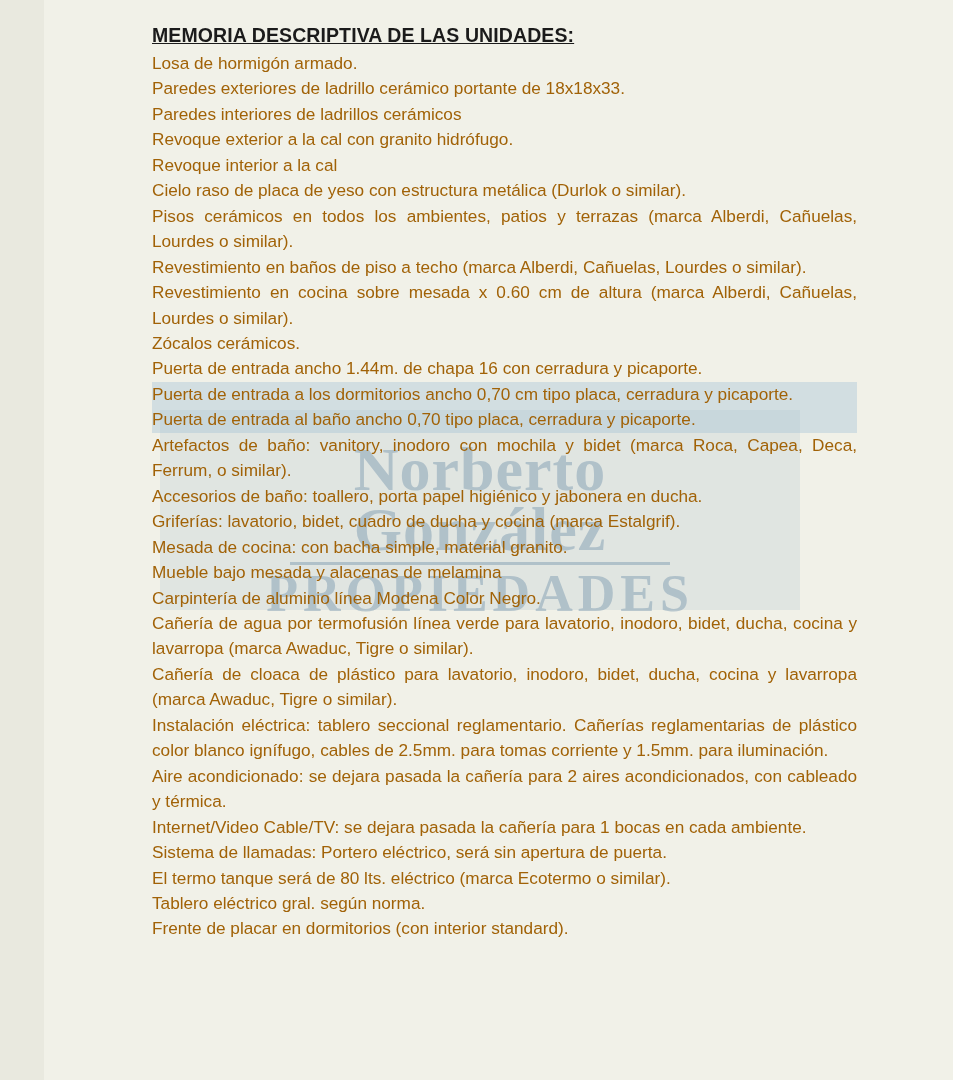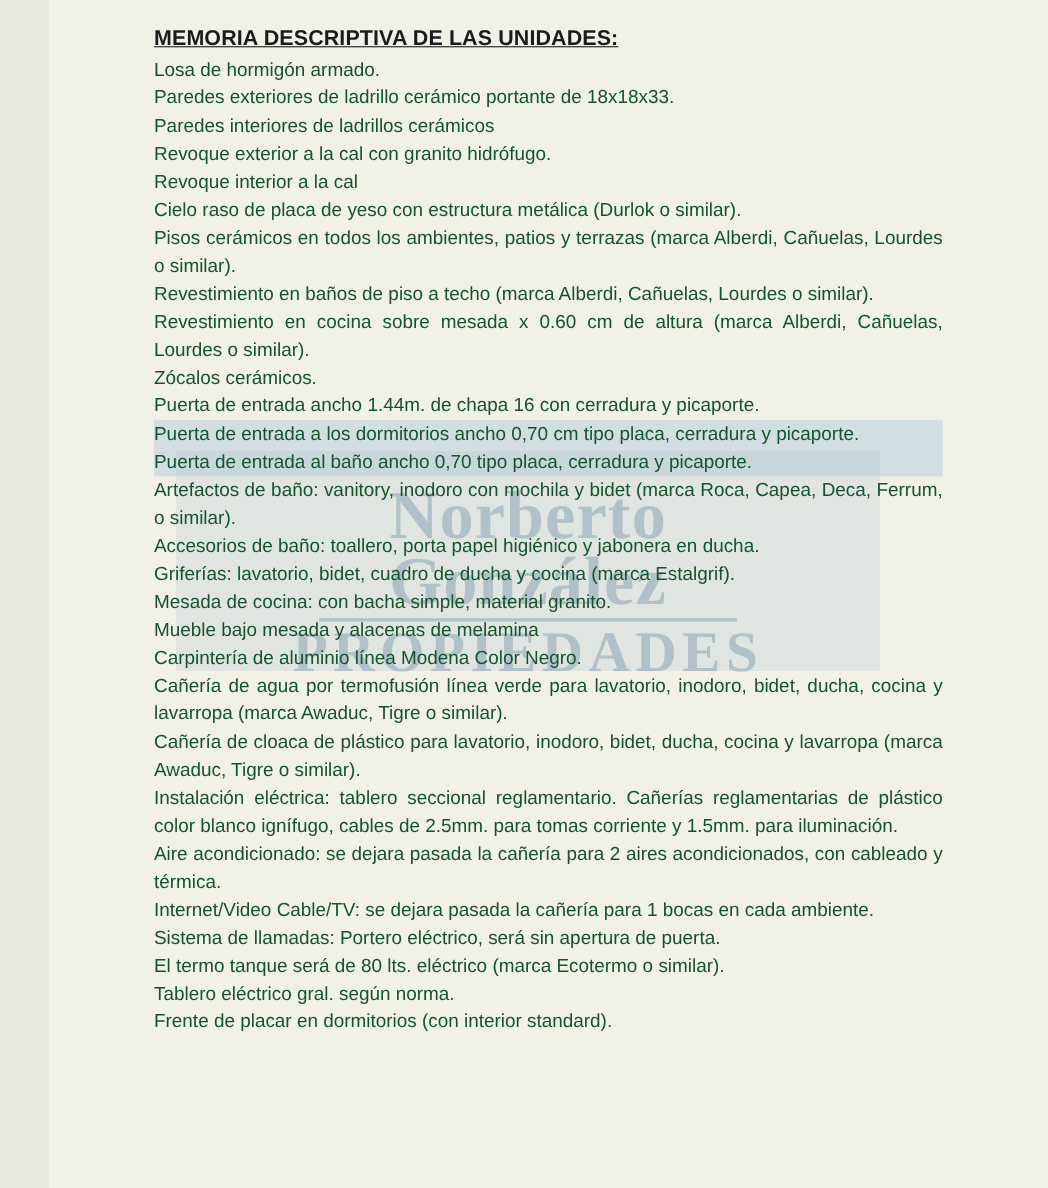--- a/index.html
+++ b/index.html
@@ -84,33 +84,34 @@
     left: 150px;
     top: 142px;
     width: 380px;
     height: 3px;
     background: rgba(118, 148, 172, 0.45);
   }
   .content {
     position: relative;
     z-index: 2;
     padding: 24px 96px 0 140px;
+    margin-left: 12px;
   }
   h1.doc-title {
     font-size: 19.5px;
     font-weight: bold;
     color: #1b1b1b;
     margin: 0 0 4px 0;
     text-decoration: underline;
     letter-spacing: 0.1px;
     font-family: "Liberation Sans", sans-serif;
   }
   .para {
     font-size: 17.2px;
-    color: #14532d;
+    color: #a16207;
     line-height: 1.48;
     margin: 0;
     text-align: justify;
     text-justify: inter-word;
     font-family: "Liberation Sans", sans-serif;
   }
   .highlight-a {
     background: rgba(168, 196, 214, 0.42);
   }
 </style>

